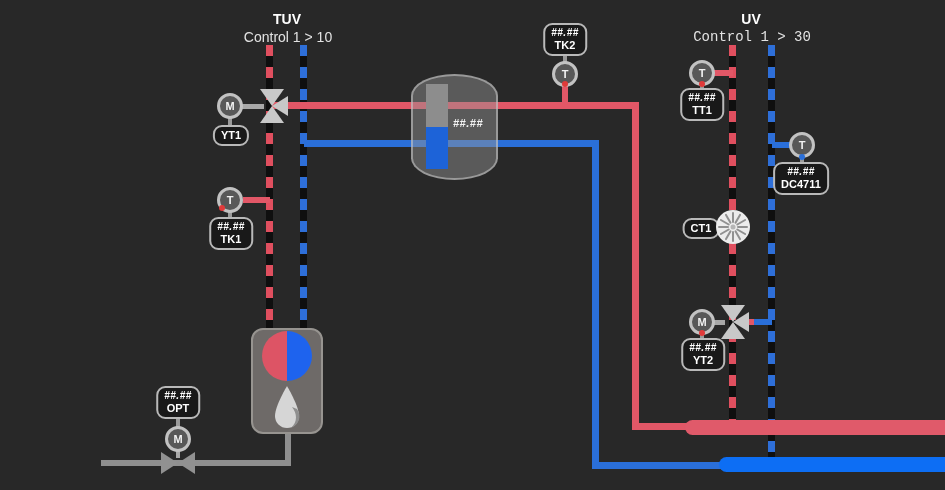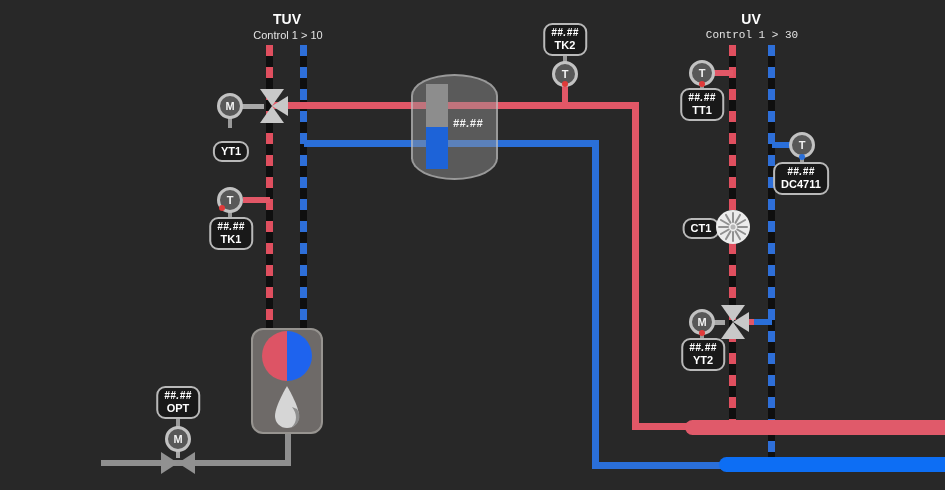--- a/index.html
+++ b/index.html
@@ -13,21 +13,21 @@
   .pipe{position:absolute;}
   .red{background:#e25767;}
   .blue{background:#2a6fd9;}
   .gray{background:#8f8f8f;}
   .dash-red{background:repeating-linear-gradient(180deg,#e04f5f 0 11px,#0f0f0f 11px 22px);}
   .dash-blue{background:repeating-linear-gradient(180deg,#2e6fd9 0 11px,#0f0f0f 11px 22px);}
   .thick-red{background:#e05a6a;border-radius:8px 0 0 8px;}
   .thick-blue{background:#0d6ef4;border-radius:8px 0 0 8px;}
   
   .sec-title{position:absolute;transform:translateX(-50%);color:#ffffff;font-size:14px;font-weight:bold;white-space:nowrap;}
-  .sec-sub{position:absolute;transform:translateX(-50%);color:#e3e3e3;font-size:11px;white-space:nowrap;}
+  .sec-sub{position:absolute;transform:translateX(-50%);color:#e3e3e3;font-size:14px;white-space:nowrap;}
   
   .circ{position:absolute;width:26px;height:26px;border-radius:50%;
     background:#585858;border:3px solid #c2c2c2;box-sizing:border-box;
     color:#f2f2f2;font-size:11px;font-weight:bold;text-align:center;line-height:20px;}
   .dot{position:absolute;width:6px;height:6px;border-radius:50%;}
   .dot.r{background:#e03a3a;}
   .dot.b{background:#2a6fd9;}
   
   .lbl{position:absolute;transform:translateX(-50%);background:#191919;
     border:2px solid #b9b9b9;border-radius:9px;color:#ffffff;text-align:center;
@@ -106,21 +106,21 @@
   <div class="sec-sub" style="left:288px;top:29px;">Control 1 &gt; 10</div>
   <div class="sec-title" style="left:751px;top:11px;">UV</div>
   <div class="sec-sub" style="left:752px;top:29px;font-family:Liberation Mono, monospace;">Control 1 &gt; 30</div>
 
   <svg style="position:absolute;left:253px;top:84px;" width="38" height="44" viewBox="0 0 38 44">
     <polygon points="19,22 7,5 31,5" fill="#c8c8c8"></polygon>
     <polygon points="19,22 7,39 31,39" fill="#c8c8c8"></polygon>
     <polygon points="19,22 35,12 35,32" fill="#c8c8c8"></polygon>
   </svg>
   <div class="circ" style="left:217px;top:93px;"><span>M</span></div>
-  <div class="lbl" style="left:231px;top:125px;margin-top:16px;"><span>YT1</span></div>
+  <div class="lbl" style="left:231px;top:125px;"><span>YT1</span></div>
 
   <div class="circ" style="left:217px;top:187px;"><span>T</span></div>
   <div class="dot r" style="left:219px;top:205px;"></div>
   <div class="lbl" style="left:231px;top:217px;">
     <span class="val">##.##</span>
     <span>TK1</span>
   </div>
 
   <div class="lbl" style="left:565px;top:23px;">
     <span class="val">##.##</span>

